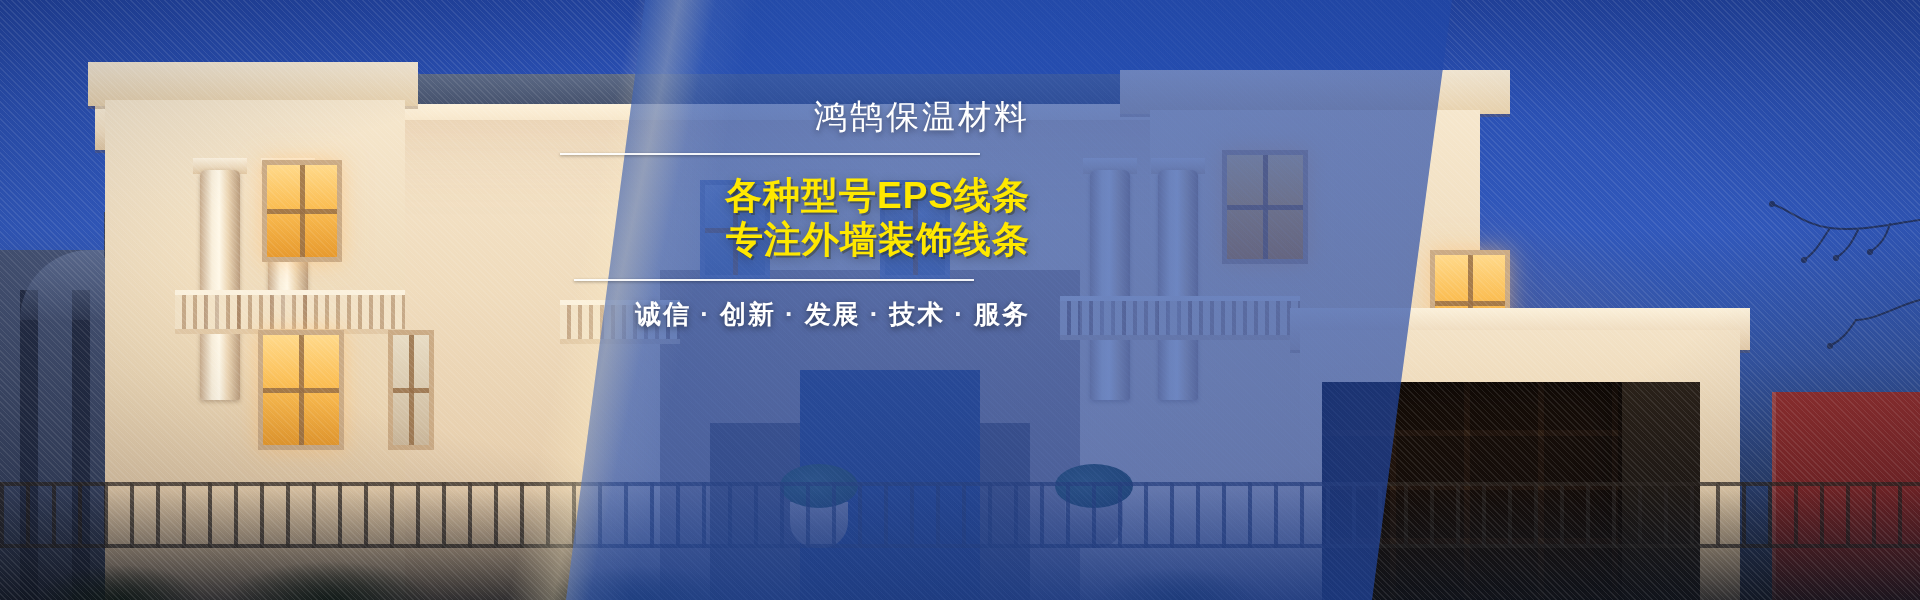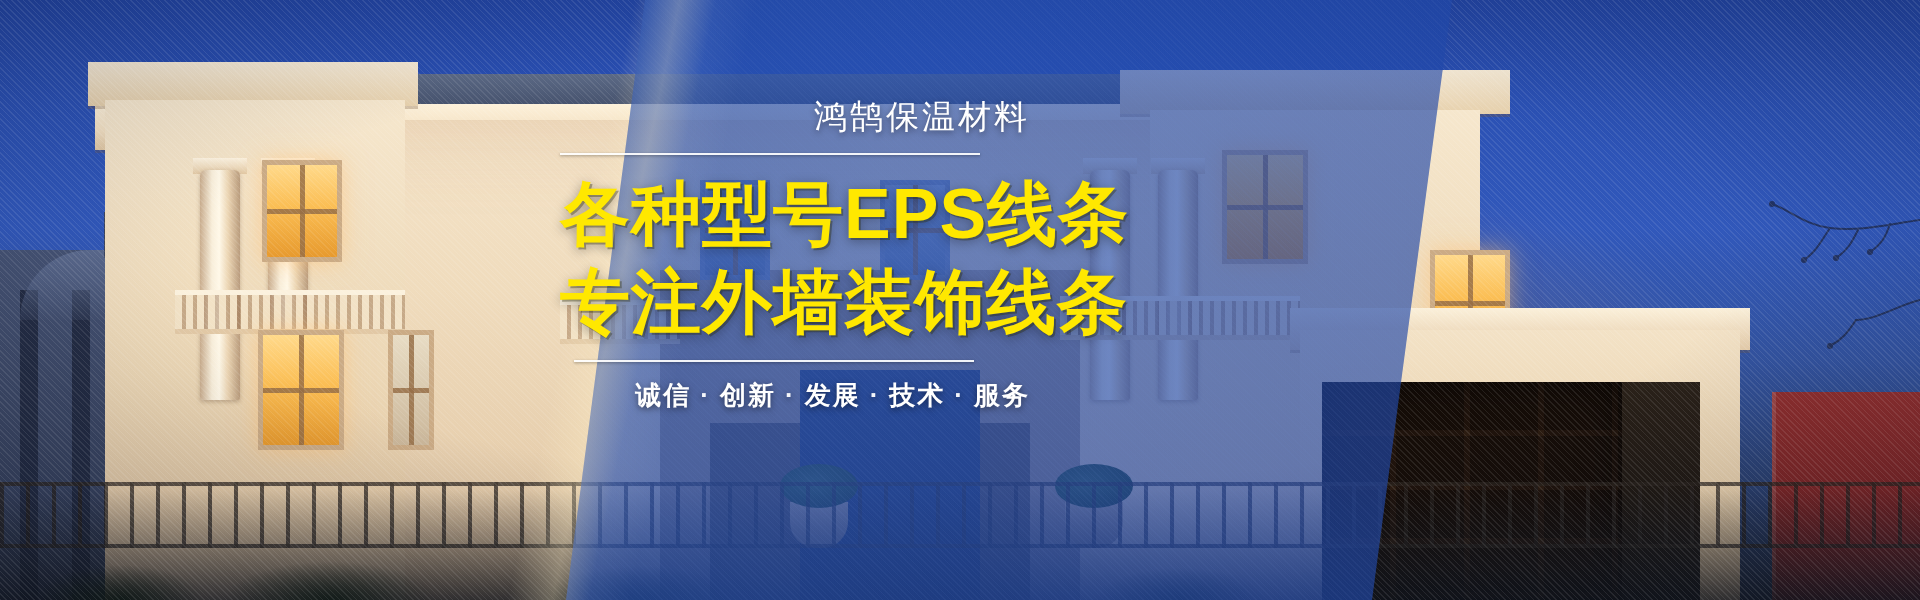--- a/index.html
+++ b/index.html
@@ -448,30 +448,30 @@
     box-shadow: 0 1px 3px rgba(0,0,0,0.35);
   }
   .rule.bottom {
     width: 400px;
     margin: 18px 0 16px 14px;
   }
 
   .headline {
     margin: 0;
     color: #ffe800;
-    font-size: 70px;
+    font-size: 37px;
     font-weight: 700;
     line-height: 1.13;
     letter-spacing: 1px;
     white-space: nowrap;
     text-shadow:
       2px 2px 0 rgba(40,40,0,0.35),
       0 3px 12px rgba(0,0,0,0.35);
   }
-  .headline.l2 { margin-top: 9px; }
+  .headline.l2 { margin-top: 2px; }
 
   .tagline {
     margin: 12px 0 0 30px;
     color: #ffffff;
     font-size: 26px;
     font-weight: 700;
     letter-spacing: 2px;
     white-space: nowrap;
     text-shadow: 0 2px 6px rgba(0,0,0,0.5);
   }

